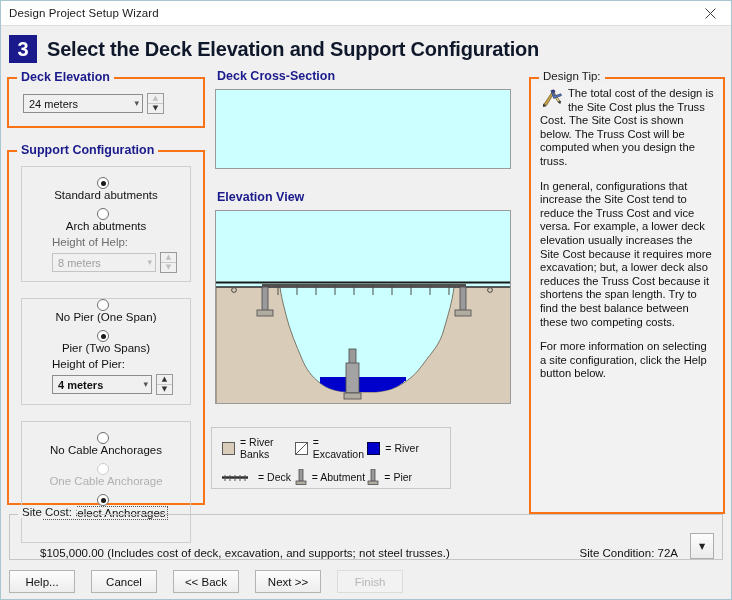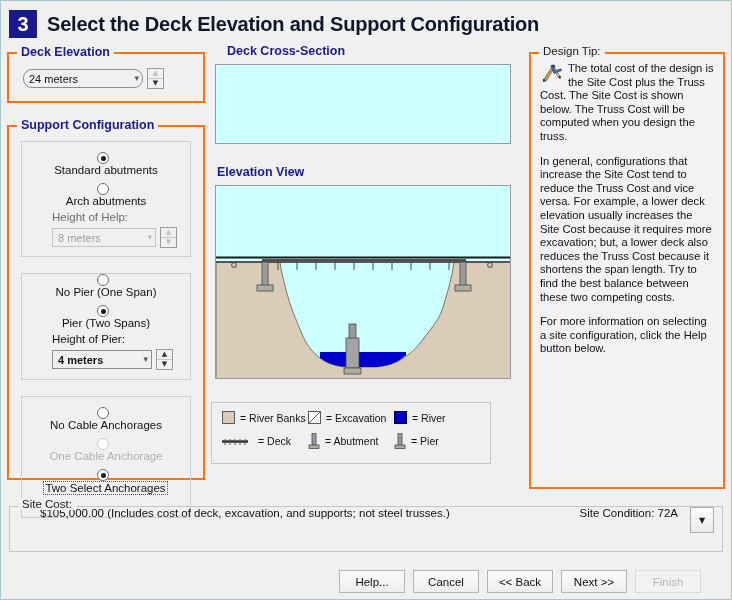--- a/index.html
+++ b/index.html
@@ -237,70 +237,78 @@
   
   .bottom {
     flex: 0 0 auto;
     padding: 0 8px 6px 8px;
   }
   .sitecost-box {
     border: 1px solid #c6c6c6;
     height: 46px;
     position: relative;
     display: flex;
-    align-items: flex-start;
+    align-items: flex-end;
     padding: 0 8px 0 30px;
   }
   .sitecost-text { font-size: 11.5px; color: #111; }
   .sitecond-text { font-size: 11.5px; color: #111; margin-left: auto; margin-right: 12px; }
   .dropbtn {
     width: 24px; height: 26px;
     border: 1px solid #adadad;
     background: linear-gradient(#fdfdfd, #eaeaea);
     display: flex; align-items: center; justify-content: center;
     font-size: 8px; color: #222; cursor: pointer;
     font-family: "DejaVu Sans", sans-serif;
   }
   .btn-row {
     display: flex;
-    justify-content: flex-end;
-    gap: 8px;
-    margin-top: 18px;
+    gap: 16px;
+    margin-top: 10px;
     padding-right: 22px;
   }
   .btn {
     width: 66px; height: 23px;
     border: 1px solid #b4b4b4;
     background: linear-gradient(#fcfcfc, #ededed);
     font-size: 11.5px;
     color: #111;
     display: flex; align-items: center; justify-content: center;
     cursor: pointer;
   }
   .btn.disabled { color: #b7b7b7; cursor: default; background: #f2f2f2; border-color: #dcdcdc; }
 </style>
 </head>
 <body>
 
 <div class="window">
 
+  <div class="titlebar">
+    <span class="titlebar-text">Design Project Setup Wizard</span>
+    <div class="close-btn">
+      <svg width="11" height="11" viewBox="0 0 11 11">
+        <line x1="0.5" y1="0.5" x2="10.5" y2="10.5" stroke="#3a3a3a" stroke-width="1"></line>
+        <line x1="10.5" y1="0.5" x2="0.5" y2="10.5" stroke="#3a3a3a" stroke-width="1"></line>
+      </svg>
+    </div>
+  </div>
 
   <div class="header">
     <div class="step-badge">3</div>
     <div class="header-title">Select the Deck Elevation and Support Configuration</div>
   </div>
 
   <div class="body">
 
     <div class="col-left">
 
       <div class="groupbox" style="height:51px;margin-top:8px;">
         <div class="group-label">Deck Elevation</div>
         <div class="combo-row" style="padding:14px 0 0 14px;">
-          <div class="combo" style="width:120px;border-radius:9px;">
+          <div class="combo" style="width:120px;">
             <span>24 meters</span>
             <span class="caret">▾</span>
           </div>
           <div class="spinner">
             <div class="spin-btn up dim">▲</div>
             <div class="spin-btn">▼</div>
           </div>
         </div>
       </div>
 
@@ -370,21 +378,21 @@
               </span>
             <span class="focus-text">Two Select Anchorages</span>
           </div>
         </div>
       </div>
     </div>
 
     <div class="col-mid">
 
       <div class="groupbox" style="height:115px;margin-top:8px;border:none;">
-        <div class="group-label" style="left:12px;top:-8px;">Deck Cross-Section</div>
+        <div class="group-label" style="left:2px;top:-8px;">Deck Cross-Section</div>
         <div class="draw-panel" style="position:absolute;left:4px;top:12px;width:296px;height:80px;"></div>
       </div>
 
       <div class="groupbox" style="height:225px;margin-top:6px;border:none;">
         <div class="group-label" style="left:2px;top:-8px;">Elevation View</div>
         <div class="draw-panel" style="position:absolute;left:4px;top:12px;width:296px;height:194px;">
           <svg width="296" height="194" viewBox="0 0 296 194">
 
             <rect x="0" y="0" width="296" height="194" fill="#ccffff"></rect>
 
@@ -437,21 +445,21 @@
 
             <g>
               <rect x="133" y="138" width="7" height="48" fill="#9a9a9a" stroke="#4a4a4a" stroke-width="0.8"></rect>
               <rect x="130" y="152" width="13" height="30" fill="#a3a3a3" stroke="#4a4a4a" stroke-width="0.8"></rect>
               <rect x="128" y="182" width="17" height="6" fill="#b0aca0" stroke="#4a4a4a" stroke-width="0.8"></rect>
             </g>
           </svg>
         </div>
       </div>
 
-      <div class="legend-box" style="margin-top:4px;width:280px;height:62px;">
+      <div class="legend-box" style="margin-top:4px;width:240px;height:62px;">
         <div class="legend-grid">
 
           <div class="legend-item">
             <span class="legend-swatch" style="background:#d9ccb8;border:1px solid #5a5a5a;"></span>
             <span>= River Banks</span>
           </div>
 
           <div class="legend-item">
             <span class="legend-swatch" style="border:1px solid #5a5a5a;background:#ffffff;position:relative;">
               <svg width="11" height="11" viewBox="0 0 11 11" style="display:block;">

